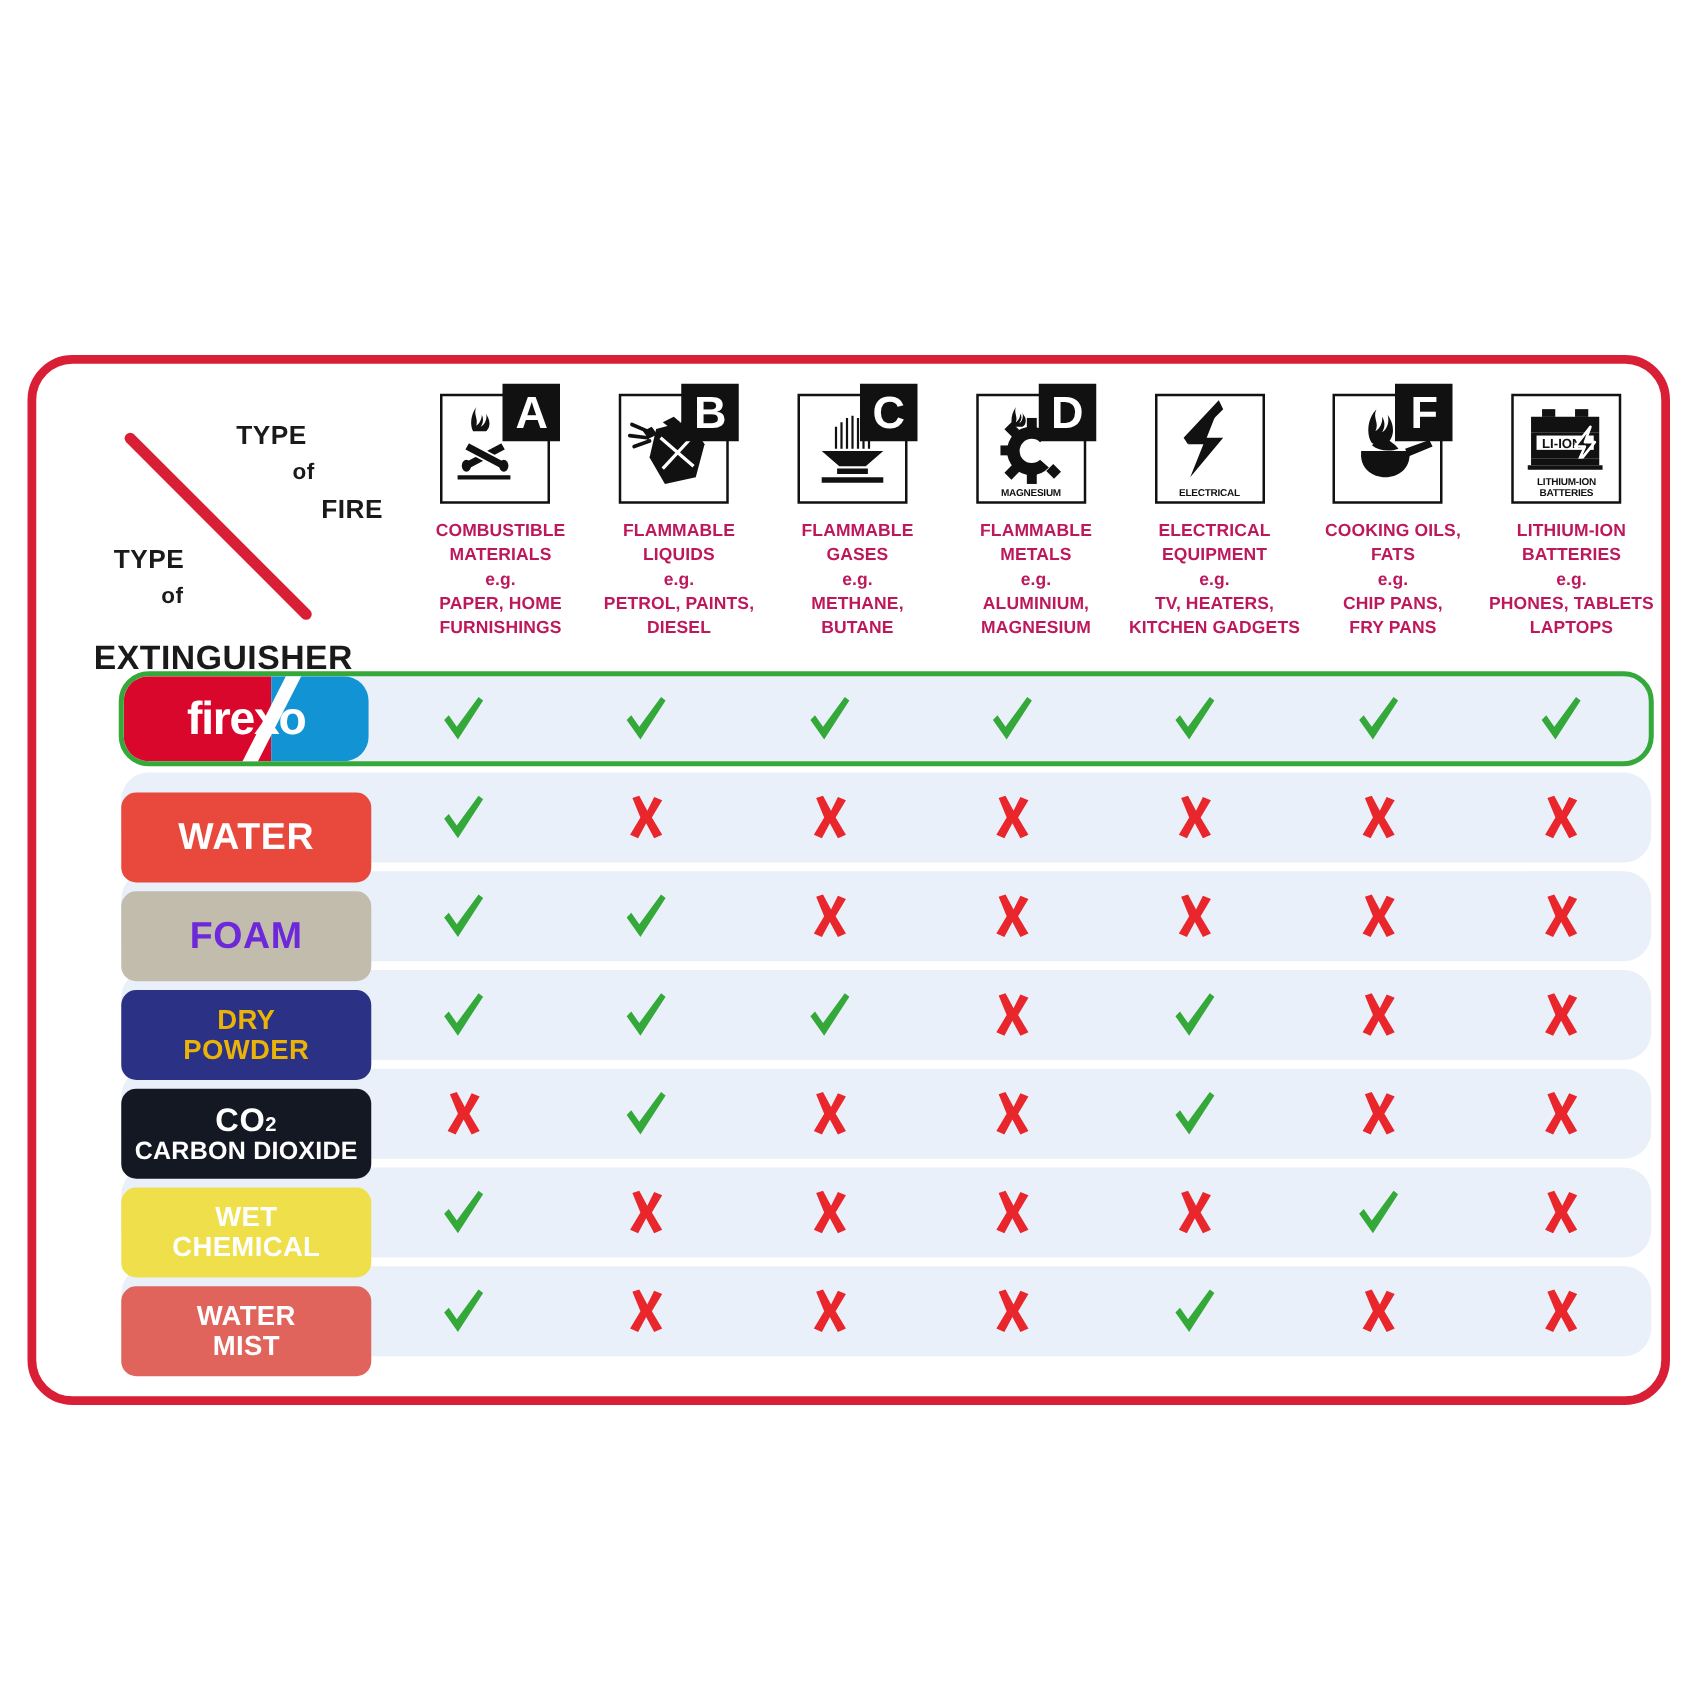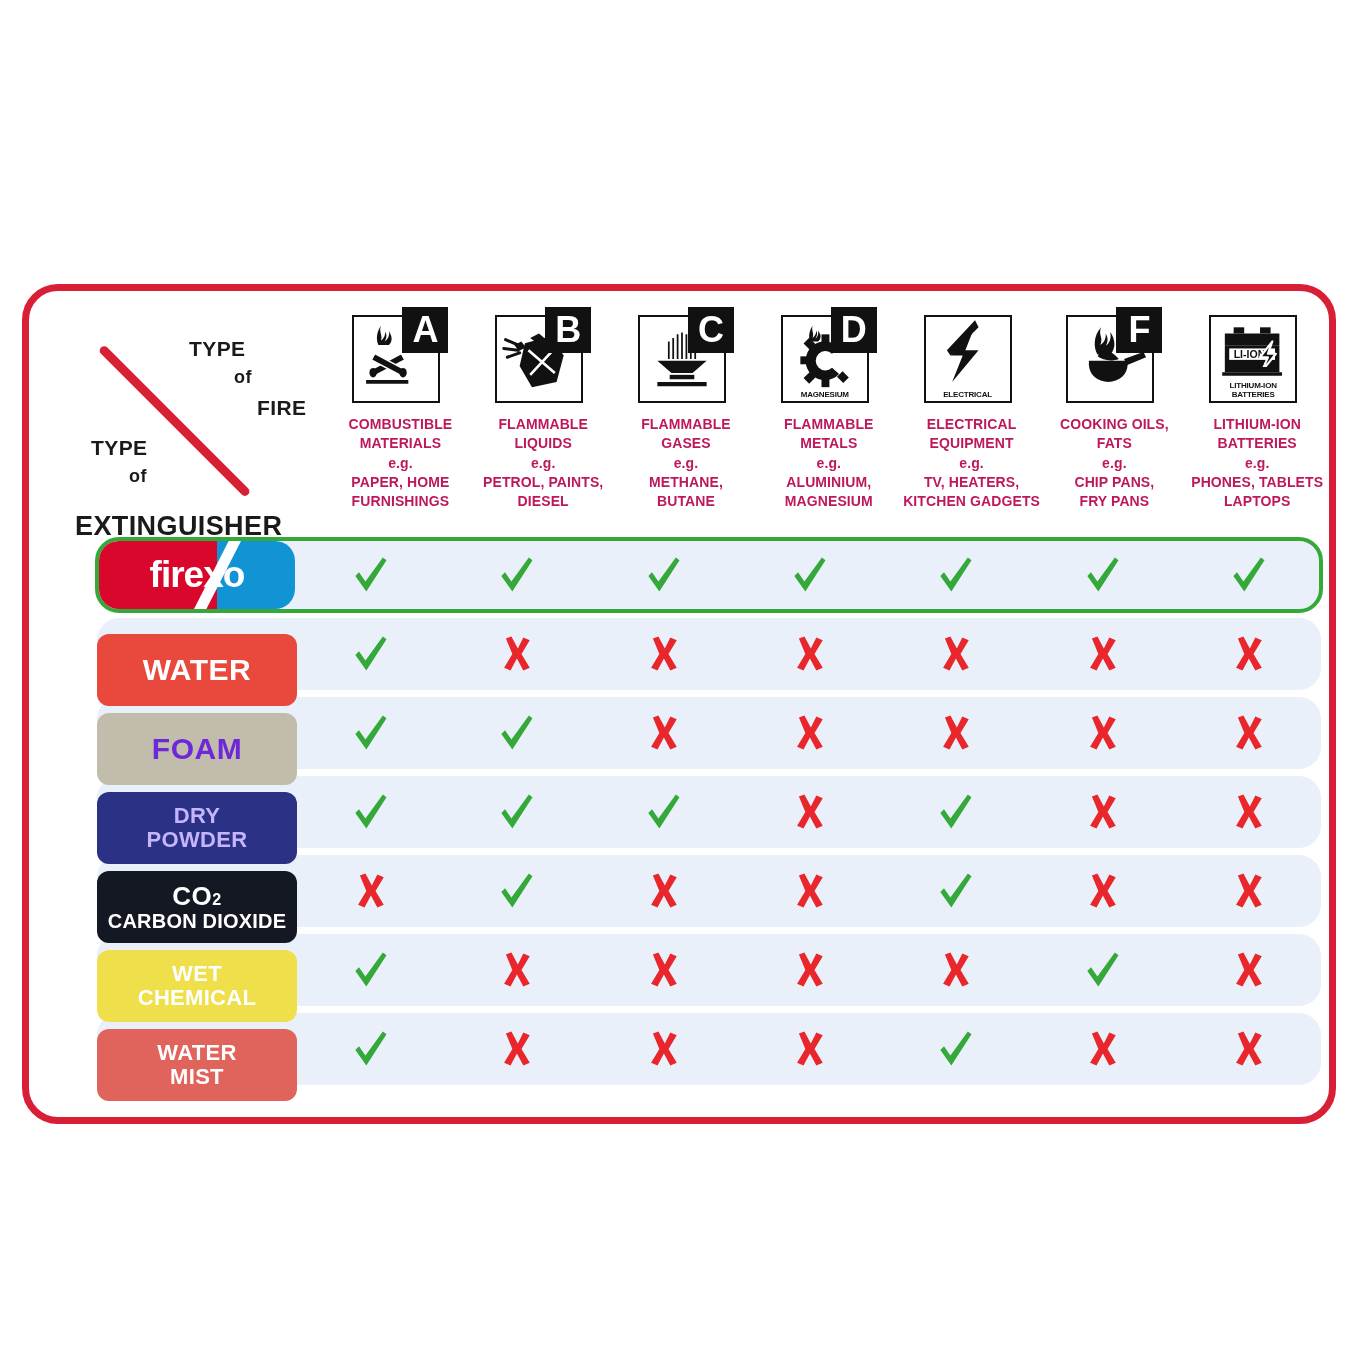--- a/index.html
+++ b/index.html
@@ -505,21 +505,21 @@
           </div>
           <div class="cell">
             <svg class="mark" viewBox="0 0 48 48" aria-hidden="true">
     <path d="M13 7 L19 5 L26 18 L32 6 L39 9 L30 24 L39 39 L32 42 L25 29 L18 42 L11 39 L20 24 Z" fill="#E8262B"></path>
   </svg>
           </div>
         </div>
       </div>
       <div class="row" id="row-dry-powder">
         <div class="row-track"></div>
-        <div class="row-label two-line" style="background: rgb(43, 49, 132); color: #c4b5fd; align-items: center;">
+        <div class="row-label two-line" style="background: rgb(43, 49, 132); color: #eab308; align-items: center;">
           <div>DRY</div>
          <div>POWDER</div>
         </div>
         <div class="row-cells">
           <div class="cell">
             <svg class="mark" viewBox="0 0 48 48" aria-hidden="true">
       <path d="M8 25 L12 21 L19 31 L38 5 L42 8 L20 42 Z" fill="#34A93A"></path>
     </svg>
           </div>
           <div class="cell">

